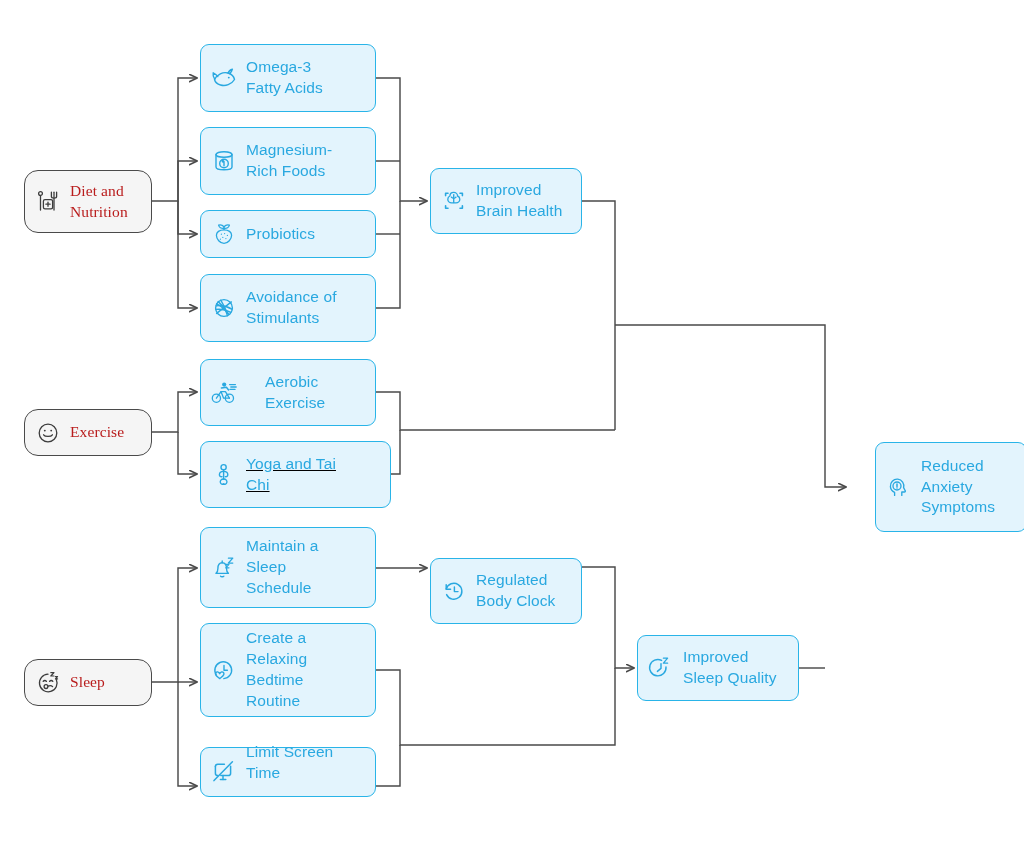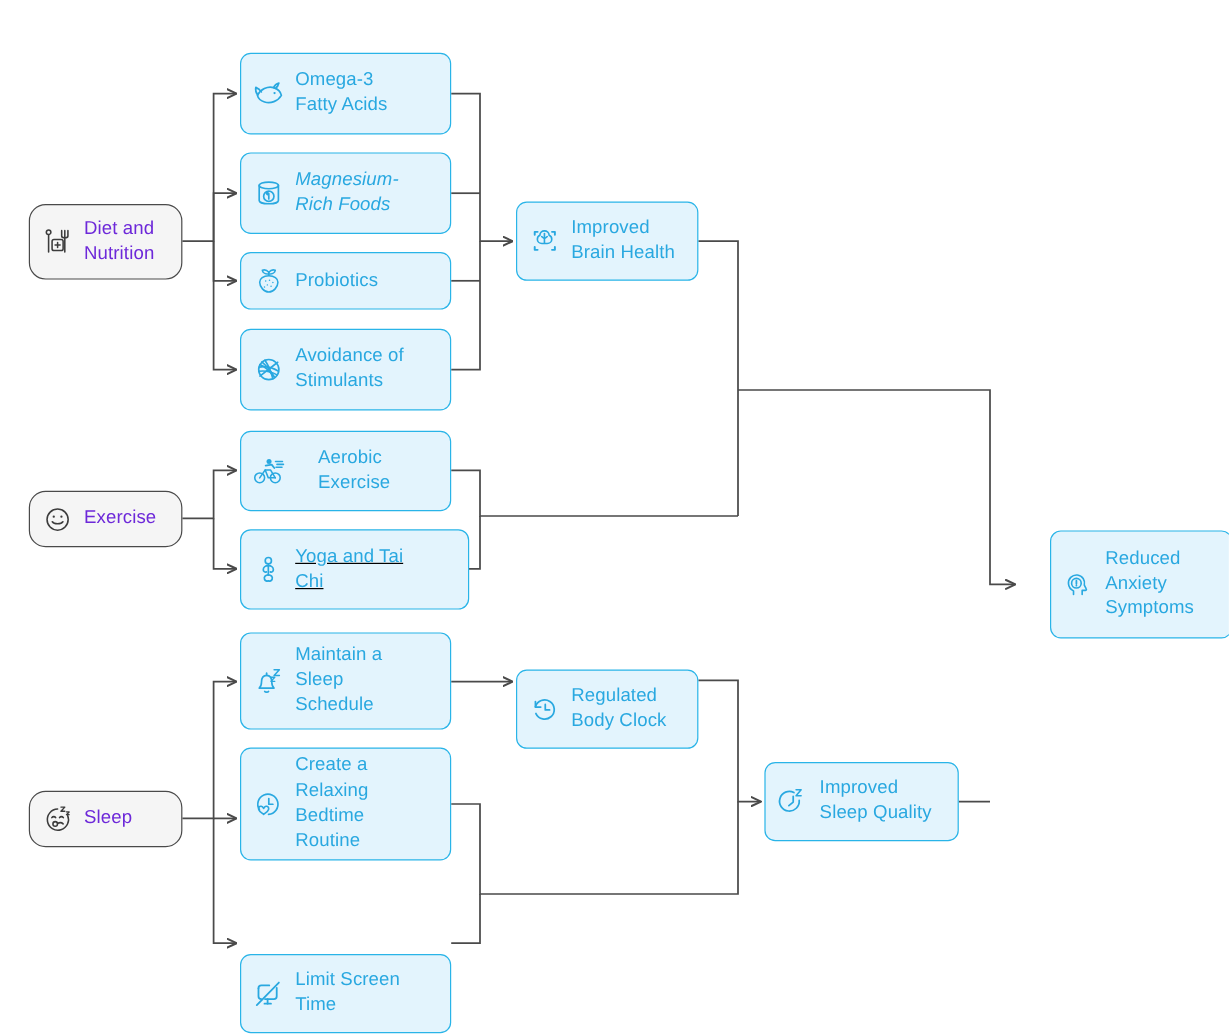--- a/index.html
+++ b/index.html
@@ -44,21 +44,22 @@
     background: #e3f4fd;
     border: 1.7px solid #29b4e8;
   }
   .node-label {
     font-size: 15.5px;
     line-height: 1.34;
     letter-spacing: 0.1px;
     white-space: pre-line;
   }
   .node.root .node-label {
-    color: #6d28d9;
+    color: #b91c1c;
+    font-family: Liberation Serif, serif;
   }
   .node.blue .node-label {
     color: #29a8e0;
   }
   .node-icon {
     flex: 0 0 auto;
     display: flex;
     align-items: center;
     justify-content: center;
     width: 26px;
@@ -139,21 +140,21 @@
         <path d="M4.5 14.5 C7 9.5 13 6.5 18 8 C22 9.2 24 12 24.5 14.5 C21.5 19.5 15.5 21.5 10.5 20 C6.5 18.8 5 16.5 4.5 14.5 Z"></path>
         <path d="M4.8 14.2 C3.2 12.2 2.8 9.8 3.2 7.8 C5.2 8.6 6.8 10 7.8 11.6"></path>
         <path d="M18 8 C18.8 6 20.6 4.6 22.4 4.2 C22 6 21 7.6 19.6 8.6"></path>
         <circle cx="18.8" cy="12.6" r="0.95" fill="#29a8e0" stroke="none"></circle>
       </svg>
     </span>
     <span class="node-label">Omega-3
 Fatty Acids</span>
   </div>
 
-  <div class="node blue" style="left:200px; top:127px; width:176px; height:68px;font-style:italic;">
+  <div class="node blue" style="left:200px; top:127px; width:176px; height:68px;">
     <span class="node-icon">
       <svg width="26" height="26" viewBox="0 0 26 26" fill="none" stroke="#29a8e0" stroke-width="1.4" stroke-linecap="round" stroke-linejoin="round">
         <path d="M5 6.5 L5 19 C5 20.6 8.6 21.8 13 21.8 C17.4 21.8 21 20.6 21 19 L21 6.5"></path>
         <ellipse cx="13" cy="6.5" rx="8" ry="2.8"></ellipse>
         <circle cx="13" cy="15.5" r="4.3"></circle>
         <path d="M13 17.8 L13 13.4 M13 14.4 C11.6 14.4 10.9 13.5 11.2 12.5 C12.3 12.4 13.1 13.1 13 14.4 Z"></path>
       </svg>
     </span>
     <span class="node-label">Magnesium-
 Rich Foods</span>
@@ -273,21 +274,21 @@
         <path d="M13 8.4 L13 13.2 L16.4 13.2"></path>
         <path d="M8.7 21.6 C7.2 20.4 5.2 19.4 4.6 17.5 C4.1 15.9 5.3 14.6 6.7 14.9 C7.5 15.1 8.2 15.8 8.7 16.7 C9.2 15.8 9.9 15.1 10.7 14.9 C12.1 14.6 13.3 15.9 12.8 17.5 C12.2 19.4 10.2 20.4 8.7 21.6 Z"></path>
       </svg>
     </span>
     <span class="node-label">Create a
 Relaxing
 Bedtime
 Routine</span>
   </div>
 
-  <div class="node blue" style="left:200px; top:795px; width:176px; height:66px;">
+  <div class="node blue" style="left:200px; top:747px; width:176px; height:50px;align-items:flex-end;">
     <span class="node-icon">
       <svg width="26" height="26" viewBox="0 0 26 26" fill="none" stroke="#29a8e0" stroke-width="1.5" stroke-linecap="round" stroke-linejoin="round">
         <path d="M4.4 8.6 C4.4 7.2 5.4 6.2 6.8 6.2 L13.4 6.2"></path>
         <path d="M19.6 8.2 L19.6 15.2 C19.6 16.6 18.6 17.6 17.2 17.6 L9.8 17.6"></path>
         <path d="M4.4 8.6 L4.4 15.2 C4.4 16.6 5.4 17.6 6.8 17.6"></path>
         <path d="M9.4 21.4 L14.8 21.4"></path>
         <path d="M12 17.6 L12 21.4"></path>
         <path d="M3 22.6 L21.4 3.8"></path>
       </svg>
     </span>

